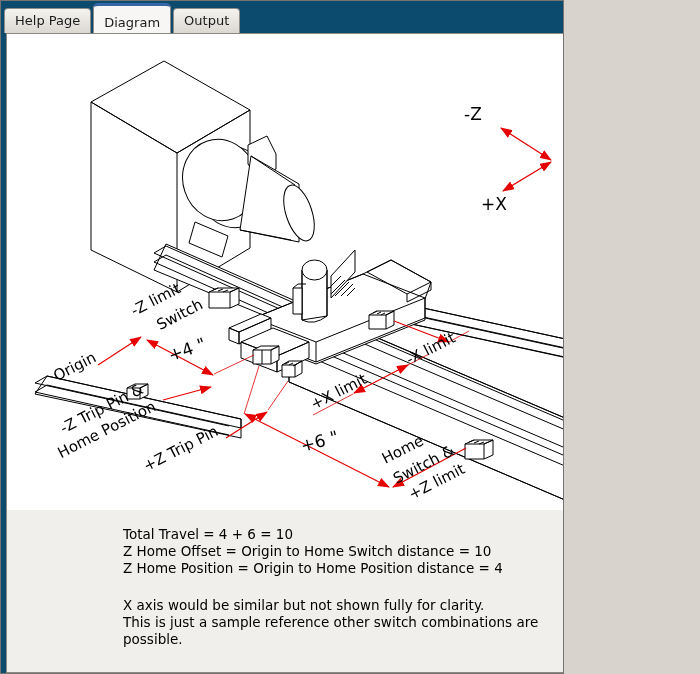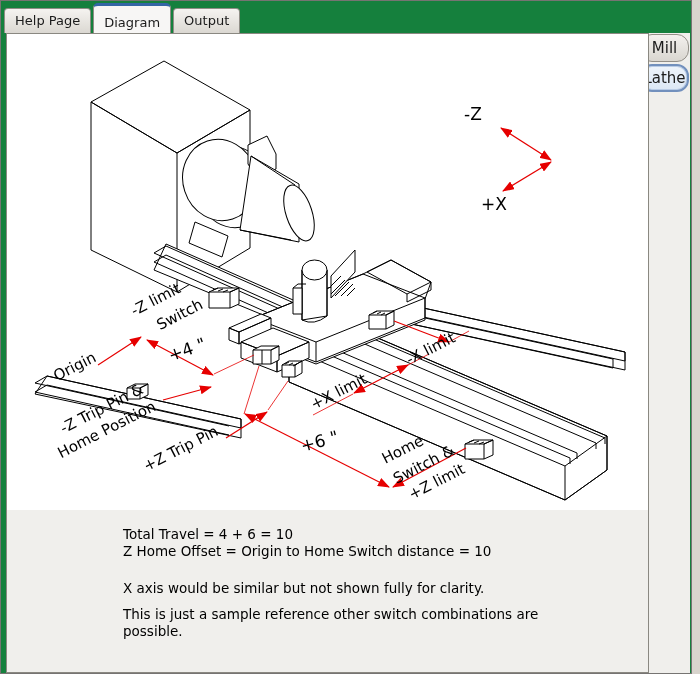--- a/index.html
+++ b/index.html
@@ -1,39 +1,39 @@
 <!DOCTYPE html>
 <html><head>
 <meta charset="utf-8">
 <style>
   * { margin:0; padding:0; box-sizing:border-box; }
   html,body { width:700px; height:674px; }
   body { font-family:"DejaVu Sans", sans-serif; background:#d8d4cd; }
-  .window { position:relative; width:692px; height:674px; background:#15803d;
+  .window { position:relative; width:564px; height:674px; background:#0c4a6e;
             border:1px solid #767472; overflow:hidden; }
 
   
   .tabbar { position:absolute; left:0; top:0; width:100%; height:32px;
             display:flex; align-items:flex-end; padding-left:3px; }
   .tab { font-size:13px; color:#1b1b1b; padding:4px 10px 5px 10px; margin-right:2px;
          background:linear-gradient(#f5f3f0,#dbd8d2); border:1px solid #908d86;
          border-bottom:none; border-radius:4px 4px 0 0; height:25px; cursor:default; }
   .tab.active { background:#f7f6f5; height:30px; padding-top:9px;
                 border-top:3px solid #3465a4; border-color:#8f8d86; border-top-color:#3465a4;
                 border-radius:5px 5px 0 0; position:relative; z-index:3; }
 
   
   .page { position:absolute; left:5px; top:32px; width:643px; height:640px;
           background:#ffffff; border:1px solid #8a8881; z-index:2; }
   .diagram-area { position:absolute; left:0; top:0; width:641px; height:476px; background:#fff; }
   .notes { position:absolute; left:0; top:476px; width:641px; height:162px;
            background:#f0efec; padding:16px 0 0 116px; font-size:13.5px; color:#000;
            line-height:17px; }
   .notes .para { margin-top:20px; max-width:480px; }
-  .notes .para2 { max-width:478px;margin-top:9px; }
+  .notes .para2 { max-width:478px; }
 
   
   .side-strip { position:absolute; right:1px; top:32px; width:51px; height:640px;
                 background:#f0efec; z-index:1; }
   .side-tab { width:49px; height:28px; margin:1px 0 2px 1px; display:flex; align-items:center;
               justify-content:center; font-size:15px; color:#1b1b1b;
               background:linear-gradient(#f3f1ee,#d9d6d0); border:1px solid #938f88;
               border-radius:12px; cursor:default; }
   .side-tab.active { background:linear-gradient(#eef4fb,#dce8f5); border:2px solid #7290bd;
                      box-shadow:0 0 0 1px #b9cce6 inset; }
@@ -199,18 +199,19 @@
           <text class="lbl" x="438" y="488" transform="rotate(-27 438 488)">+Z limit</text>
           <text class="lblbig" x="472" y="122">-Z</text>
           <text class="lblbig" x="493" y="212">+X</text>
         </g>
       </svg>
     </div>
 
     <div class="notes">
       <div>Total Travel = 4 + 6 = 10</div>
       <div>Z Home Offset = Origin to Home Switch distance = 10</div>
+      <div>Z Home Position = Origin to Home Position distance = 4</div>
       <div class="para">X axis would be similar but not shown fully for clarity.</div>
       <div class="para2">This is just a sample reference other switch combinations are possible.</div>
     </div>
 
   </div>
 </div>
 
 </body></html>

